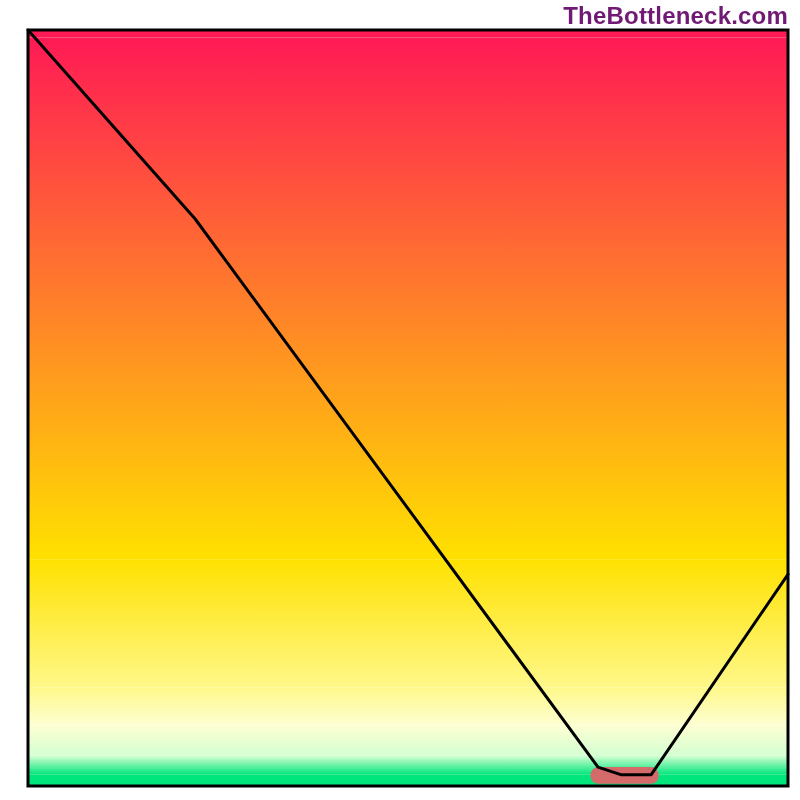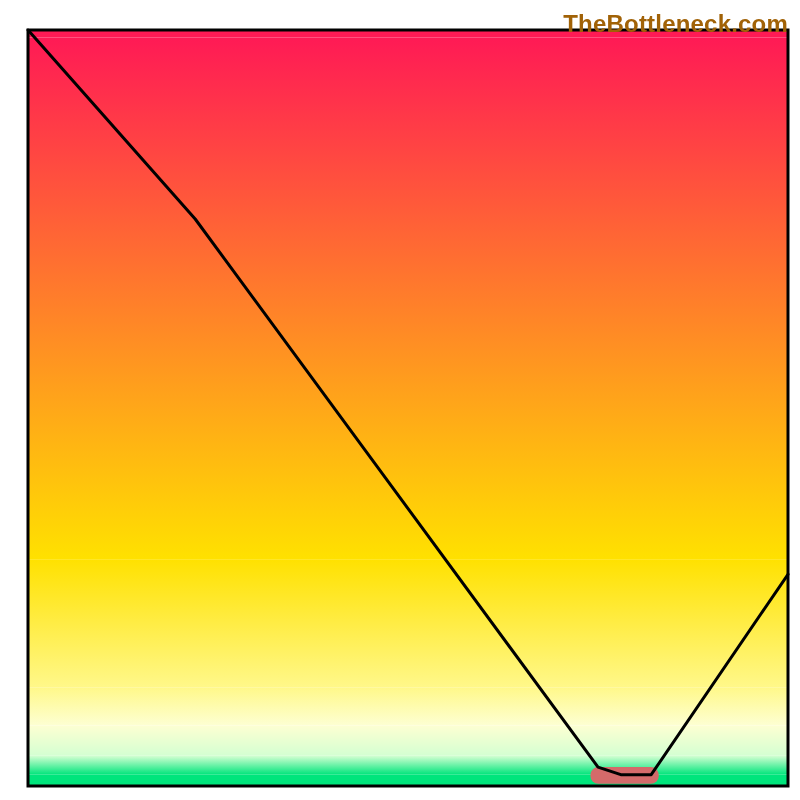--- a/index.html
+++ b/index.html
@@ -10,25 +10,25 @@
     background: #ffffff;
     font-family: Arial, Helvetica, sans-serif;
   }
   .chart-container {
     position: relative;
     width: 800px;
     height: 800px;
   }
   .watermark {
     position: absolute;
-    top: 10px;
+    top: 2px;
     right: 12px;
     font-size: 24px;
     font-weight: bold;
-    color: #a16207;
+    color: #701a75;
     letter-spacing: 0.2px;
     z-index: 5;
   }
   svg.plot {
     position: absolute;
     top: 0;
     left: 0;
   }
 </style>
 </head>

